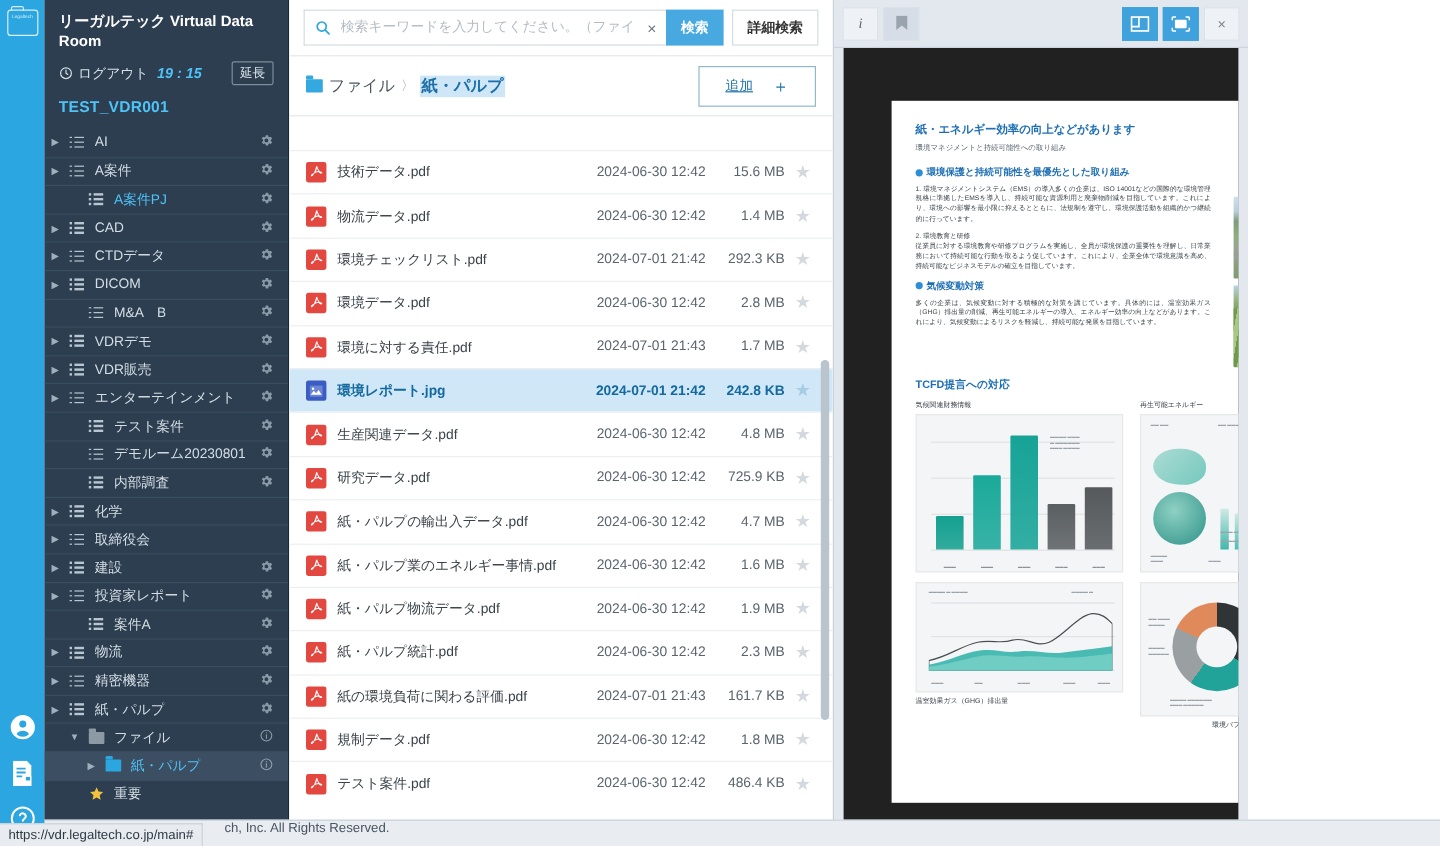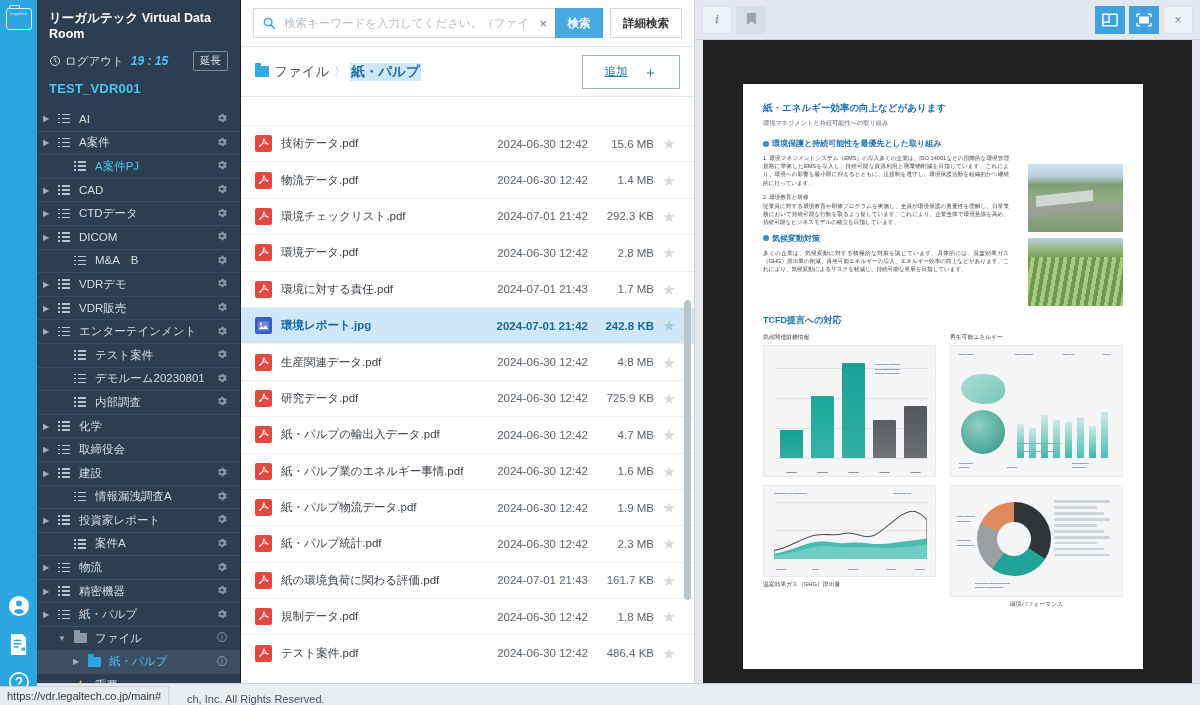--- a/index.html
+++ b/index.html
@@ -2,21 +2,21 @@
 <html><head>
 <meta charset="utf-8">
 <style>
   html,body{margin:0;padding:0;}
   body{
     width:1200px;height:705px;overflow:hidden;
     font-family:"Liberation Sans","DejaVu Sans",sans-serif;
     font-size:12px;color:#333;background:#fff;
     -webkit-font-smoothing:antialiased;
   }
-  .app{position:relative;width:1200px;height:705px;display:flex;}
+  .app{position:relative;width:1040px;height:705px;display:flex;}
 
   
   .rail{
     width:37px;height:705px;background:#2ba6e0;flex:0 0 37px;
     position:relative;
   }
   .rail-logo{
     position:absolute;top:8px;left:6px;width:26px;height:22px;
     border:1.5px solid #d9eef9;border-radius:3px;
     box-sizing:border-box;
@@ -254,21 +254,21 @@
   .rb-grid{position:absolute;inset:10px 8px 18px 14px;}
   .rb-bar{position:absolute;bottom:0;width:7px;border-radius:1px 1px 0 0;}
   .re-left{position:absolute;left:10px;top:28px;width:52px;}
   .re-blob{width:44px;height:30px;border-radius:50% 50% 45% 55%;background:linear-gradient(135deg,#9fd8cf,#5fc0b3);opacity:.85;}
   .re-circle{margin-top:6px;width:44px;height:44px;border-radius:50%;background:radial-gradient(circle at 40% 35%,#8fd0c4,#2e9287);}
   .ghost-txt{position:absolute;font-size:3.4px;color:#9aa2a9;line-height:4.6px;}
 
   
   .footer{
     position:absolute;left:37px;bottom:0;width:1163px;height:22px;background:#e9edf2;
-    border-top:1px solid #c9d2da;display:flex;align-items:flex-end;
+    border-top:1px solid #c9d2da;display:flex;align-items:flex-start;
     padding-left:150px;box-sizing:border-box;font-size:11px;color:#4a5560;
   }
   .statusurl{
     position:absolute;left:0;bottom:0;height:18px;background:#e8ecf1;
     border:1px solid #c9d2da;border-left:none;border-bottom:none;
     display:flex;align-items:center;padding:0 7px;font-size:11px;color:#2e3942;
     z-index:30;white-space:nowrap;
   }
 </style>
 </head>
@@ -574,37 +574,20 @@
             <span class="list-icon">
               <i class="d" style="top:0"></i>
               <i class="l" style="top:0"></i>
               <i class="d" style="top:4px"></i>
               <i class="l" style="top:4px"></i>
               <i class="d" style="top:8px"></i>
               <i class="l" style="top:8px"></i>
             </span>
           </span>
           <span class="tlabel">建設</span>
-          <span class="gear"><svg width="12" height="12" viewBox="0 0 24 24" fill="#aab8c4">
-              <path d="M19.4 13a7.6 7.6 0 000-2l2.1-1.6-2-3.5-2.5 1a7.7 7.7 0 00-1.7-1l-.4-2.6h-4l-.4 2.6a7.7 7.7 0 00-1.7 1l-2.5-1-2 3.5L6.5 11a7.6 7.6 0 000 2l-2.1 1.6 2 3.5 2.5-1c.5.4 1.1.8 1.7 1l.4 2.6h4l.4-2.6c.6-.2 1.2-.6 1.7-1l2.5 1 2-3.5zM12 15.2A3.2 3.2 0 1112 8.8a3.2 3.2 0 010 6.4z"></path>
-            </svg></span>
-        </div>
-        <div class="tnode depth1">
-          <span class="arrow spacer">▶</span>
-          <span class="tico">
-            <span class="list-icon">
-              <i class="d" style="top:0"></i>
-              <i class="l" style="top:0"></i>
-              <i class="d" style="top:4px"></i>
-              <i class="l" style="top:4px"></i>
-              <i class="d" style="top:8px"></i>
-              <i class="l" style="top:8px"></i>
-            </span>
-          </span>
-          <span class="tlabel">情報漏洩調査A</span>
           <span class="gear"><svg width="12" height="12" viewBox="0 0 24 24" fill="#aab8c4">
               <path d="M19.4 13a7.6 7.6 0 000-2l2.1-1.6-2-3.5-2.5 1a7.7 7.7 0 00-1.7-1l-.4-2.6h-4l-.4 2.6a7.7 7.7 0 00-1.7 1l-2.5-1-2 3.5L6.5 11a7.6 7.6 0 000 2l-2.1 1.6 2 3.5 2.5-1c.5.4 1.1.8 1.7 1l.4 2.6h4l.4-2.6c.6-.2 1.2-.6 1.7-1l2.5 1 2-3.5zM12 15.2A3.2 3.2 0 1112 8.8a3.2 3.2 0 010 6.4z"></path>
             </svg></span>
         </div>
         <div class="tnode depth0">
           <span class="arrow">▶</span>
           <span class="tico">
             <span class="list-icon">
               <i class="d" style="top:0"></i>
               <i class="l" style="top:0"></i>

